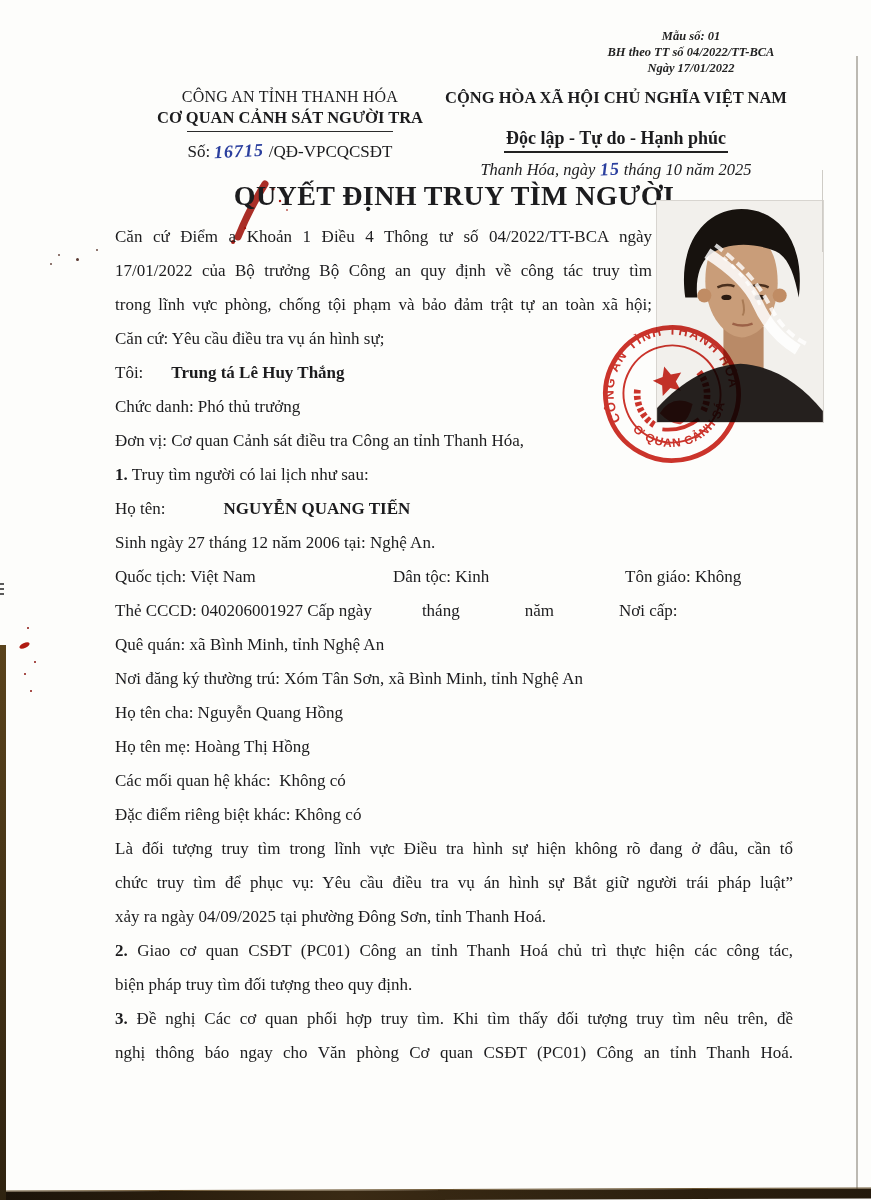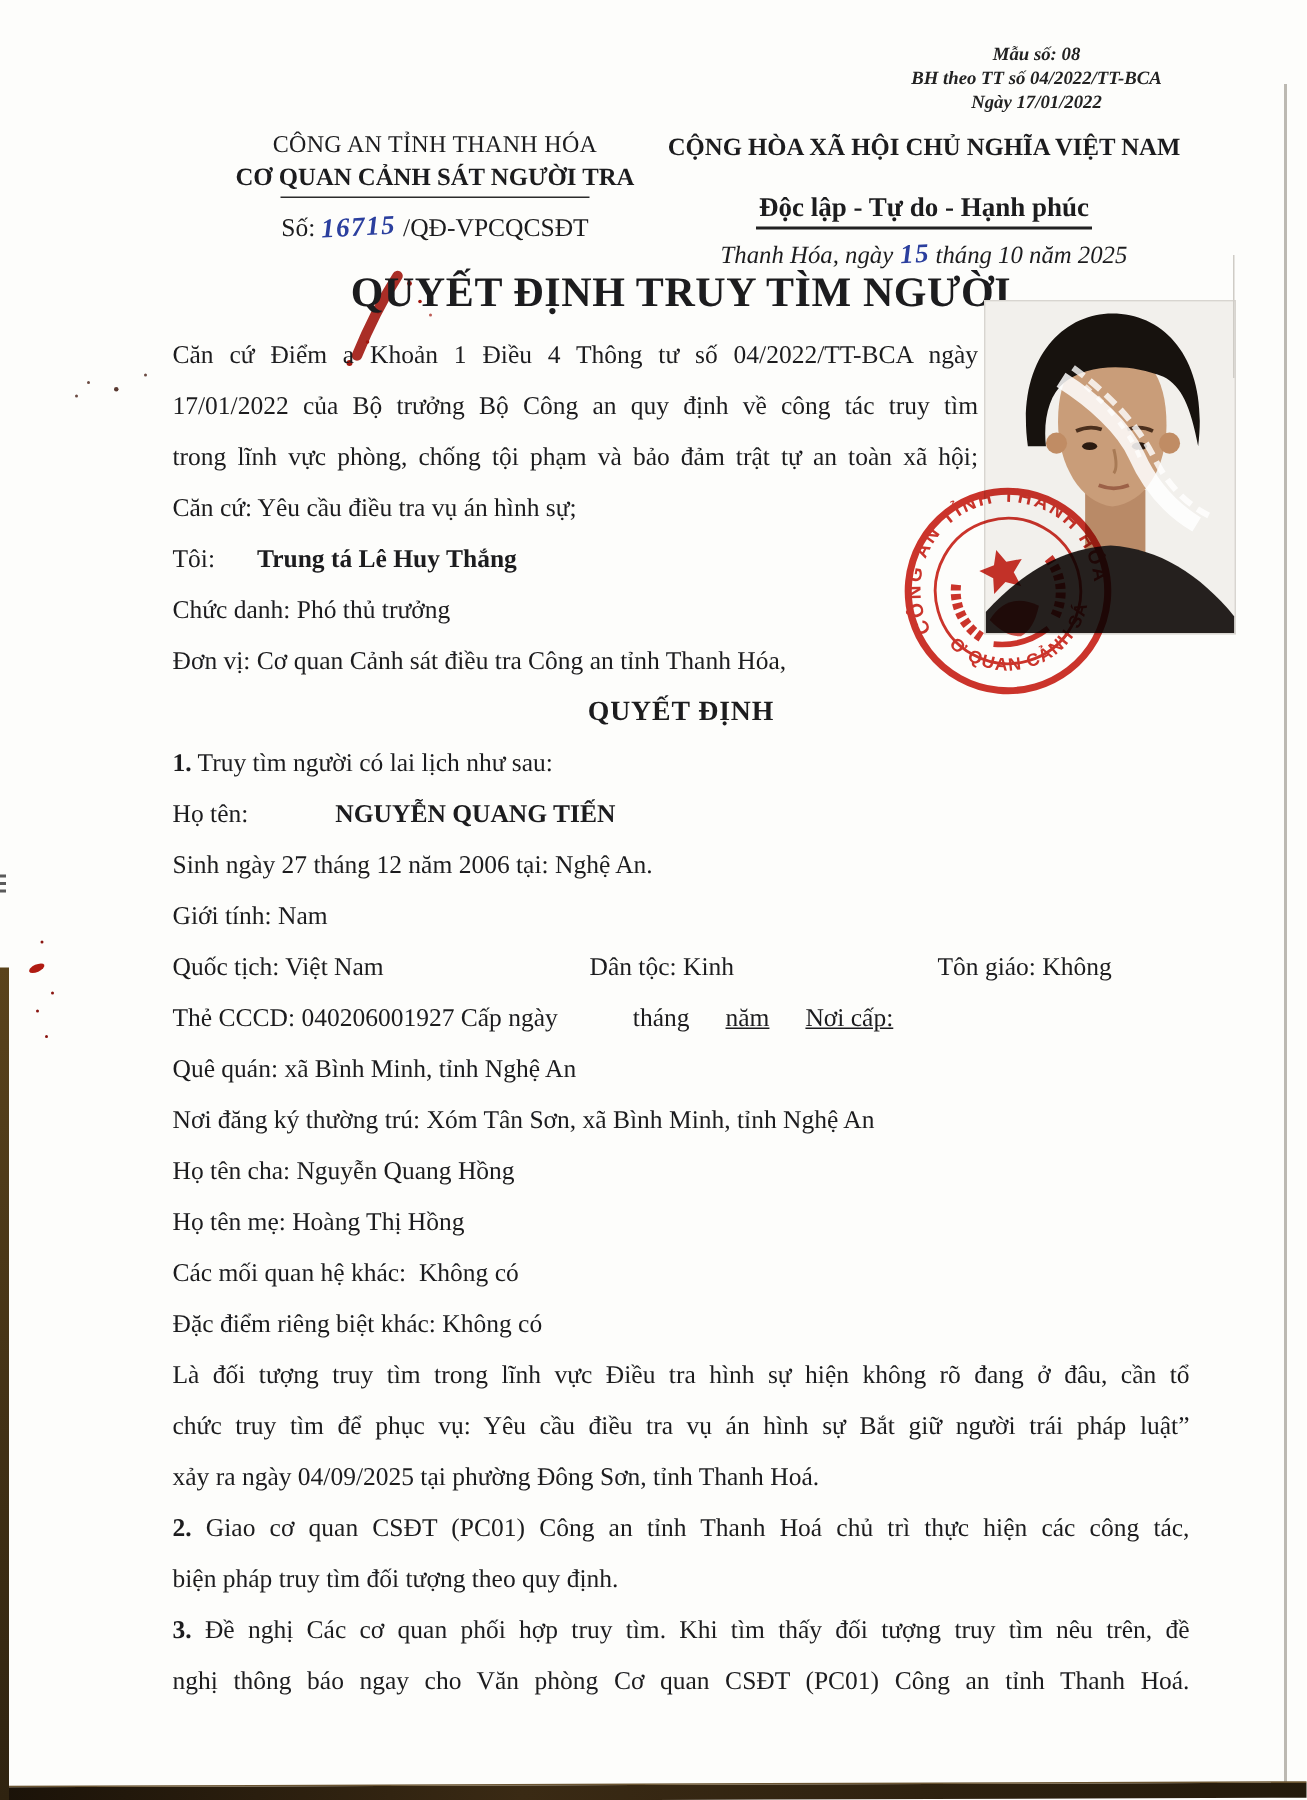--- a/index.html
+++ b/index.html
@@ -32,21 +32,21 @@
   
   .body-col{position:absolute;left:115px;top:220px;width:678px;}
   .ln{height:34px;line-height:34px;font-size:17px;white-space:nowrap;}
   .just{white-space:normal;text-align:justify;text-align-last:justify;overflow:hidden;}
   .narrow{width:537px;}
   .b{font-weight:bold;}
   .heading{text-align:center;font-weight:bold;font-size:18.5px;letter-spacing:.6px;}
   .gap28{margin-left:28px;}
   .gap58{margin-left:58px;}
   .gap50{margin-left:50px;}
-  .gap55{margin-left:24px;text-decoration:underline;}
+  .gap55{margin-left:65px;}
   .col278{display:inline-block;width:278px;}
   .col232{display:inline-block;width:232px;}
 
   
   .photo{position:absolute;left:656px;top:200px;width:166px;height:221px;
          border:1px solid #d8d5d0;background:#f2f0ec;}
   .photo svg{display:block;width:100%;height:100%;}
 
   
   .stamp{position:absolute;left:596px;top:318px;width:152px;height:152px;
@@ -66,21 +66,21 @@
   .red-blob{position:absolute;left:19px;top:643px;width:11px;height:5px;border-radius:50%;
             background:#b01b12;transform:rotate(-25deg);}
   .smudge{position:absolute;left:225px;top:180px;width:70px;height:70px;}
   .left-dashes{position:absolute;left:0;top:583px;width:4px;}
   .left-dashes div{height:2px;background:#5a5a5a;margin-bottom:3px;}
 </style>
 </head>
 <body>
 
 <div class="form-note">
-  <div>Mẫu số: 08</div>
+  <div>Mẫu số: 01</div>
   <div>BH theo TT số 04/2022/TT-BCA</div>
   <div>Ngày 17/01/2022</div>
 </div>
 
 <div class="hdr-left">
   <div class="l1">CÔNG AN TỈNH THANH HÓA</div>
   <div class="l2">CƠ QUAN CẢNH SÁT NGƯỜI TRA</div>
   <div class="rule"></div>
   <div class="so">
     <span>Số:</span>
@@ -155,29 +155,27 @@
 <div class="body-col">
   <div class="ln just narrow">Căn cứ Điểm a Khoản 1 Điều 4 Thông tư số 04/2022/TT-BCA ngày</div>
   <div class="ln just narrow">17/01/2022 của Bộ trưởng Bộ Công an quy định về công tác truy tìm</div>
   <div class="ln just narrow">trong lĩnh vực phòng, chống tội phạm và bảo đảm trật tự an toàn xã hội;</div>
   <div class="ln">Căn cứ: Yêu cầu điều tra vụ án hình sự;</div>
   <div class="ln">
     <span>Tôi:</span><span class="b gap28">Trung tá Lê Huy Thắng</span>
   </div>
   <div class="ln">Chức danh: Phó thủ trưởng</div>
   <div class="ln">Đơn vị: Cơ quan Cảnh sát điều tra Công an tỉnh Thanh Hóa,</div>
-  <div class="ln heading">QUYẾT ĐỊNH</div>
   <div class="ln">
     <span class="b">1.</span> <span>Truy tìm người có lai lịch như sau:</span>
   </div>
   <div class="ln">
     <span>Họ tên:</span><span class="b gap58">NGUYỄN QUANG TIẾN</span>
   </div>
   <div class="ln">Sinh ngày 27 tháng 12 năm 2006 tại: Nghệ An.</div>
-  <div class="ln">Giới tính: Nam</div>
   <div class="ln">
     <span class="col278">Quốc tịch: Việt Nam</span><span class="col232">Dân tộc: Kinh</span><span>Tôn giáo: Không</span>
   </div>
   <div class="ln">
     <span>Thẻ CCCD: 040206001927 Cấp ngày</span><span class="gap50">tháng</span><span class="gap55">năm</span><span class="gap55">Nơi cấp:</span>
   </div>
   <div class="ln">Quê quán: xã Bình Minh, tỉnh Nghệ An</div>
   <div class="ln">Nơi đăng ký thường trú: Xóm Tân Sơn, xã Bình Minh, tỉnh Nghệ An</div>
   <div class="ln">Họ tên cha: Nguyễn Quang Hồng</div>
   <div class="ln">Họ tên mẹ: Hoàng Thị Hồng</div>

